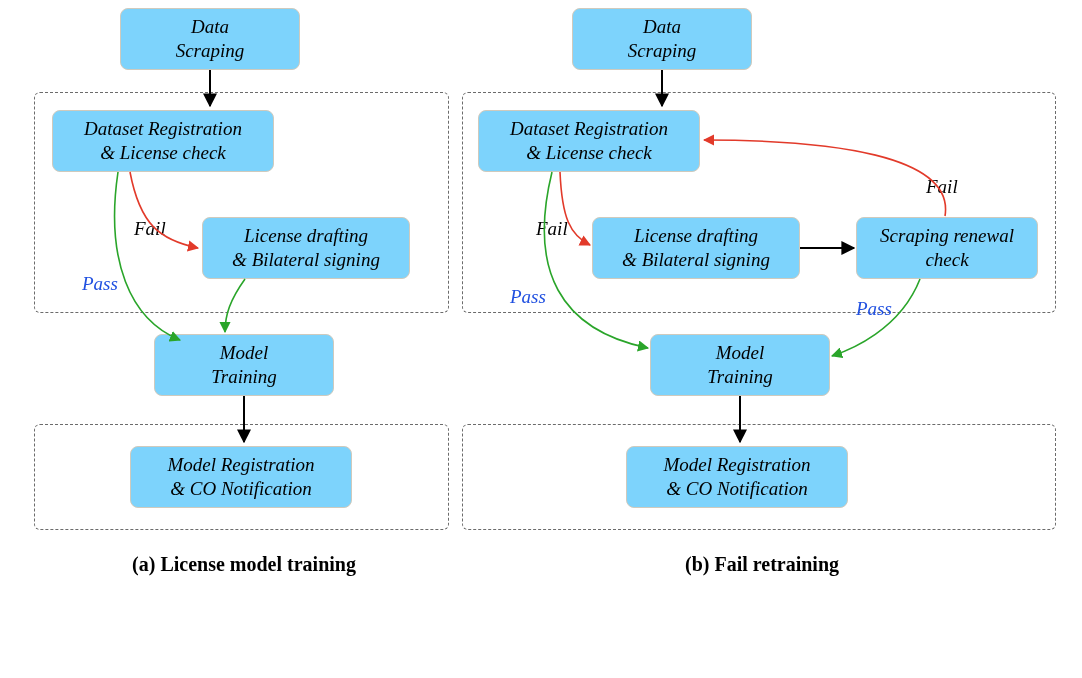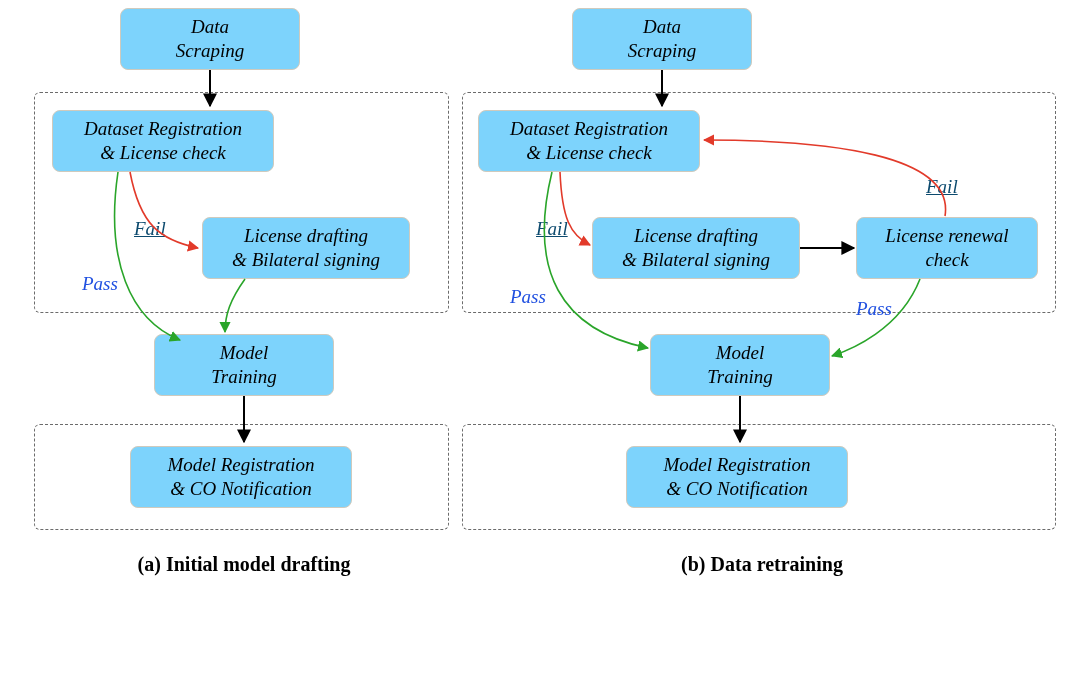--- a/index.html
+++ b/index.html
@@ -46,21 +46,21 @@
     font-weight: bold;
     font-style: normal;
     font-size: 20px;
     text-align: center;
   }
   .edge-label {
     position: absolute;
     font-style: italic;
     font-size: 19px;
   }
-  .fail { color: #0c4a6e; text-decoration: underline; }
+  .fail { color: #000000; }
   .pass { color: #1f4fe0; }
   svg.overlay {
     position: absolute;
     top: 0; left: 0;
     width: 1082px;
     height: 678px;
     pointer-events: none;
   }
 </style>
 </head>
@@ -105,21 +105,21 @@
 
     <div class="dashed-group" style="left:0px; top:416px; width:415px; height:106px;"></div>
 
     <div class="box" style="left:96px; top:438px; width:222px; height:62px;">
       <span>
         <span>Model Registration</span><br>
         <span>&amp; CO Notification</span>
       </span>
     </div>
 
-    <div class="caption" style="left:50px; top:545px; width:320px;">(a) Initial model drafting</div>
+    <div class="caption" style="left:50px; top:545px; width:320px;">(a) License model training</div>
   </div>
 
   <div class="panel panel-b">
 
     <div class="box" style="left:110px; top:0px; width:180px; height:62px;">
       <span>
         <span>Data</span><br>
         <span>Scraping</span>
       </span>
     </div>
@@ -135,21 +135,21 @@
 
     <div class="box" style="left:130px; top:209px; width:208px; height:62px;">
       <span>
         <span>License drafting</span><br>
         <span>&amp; Bilateral signing</span>
       </span>
     </div>
 
     <div class="box" style="left:394px; top:209px; width:182px; height:62px;">
       <span>
-        <span>License renewal</span><br>
+        <span>Scraping renewal</span><br>
         <span>check</span>
       </span>
     </div>
 
     <div class="edge-label fail" style="left:74px; top:210px;">Fail</div>
     <div class="edge-label fail" style="left:464px; top:168px;">Fail</div>
     <div class="edge-label pass" style="left:48px; top:278px;">Pass</div>
     <div class="edge-label pass" style="left:394px; top:290px;">Pass</div>
 
     <div class="box" style="left:188px; top:326px; width:180px; height:62px;">
@@ -161,21 +161,21 @@
 
     <div class="dashed-group" style="left:0px; top:416px; width:594px; height:106px;"></div>
 
     <div class="box" style="left:164px; top:438px; width:222px; height:62px;">
       <span>
         <span>Model Registration</span><br>
         <span>&amp; CO Notification</span>
       </span>
     </div>
 
-    <div class="caption" style="left:140px; top:545px; width:320px;">(b) Data retraining</div>
+    <div class="caption" style="left:140px; top:545px; width:320px;">(b) Fail retraining</div>
   </div>
 
   <svg class="overlay">
     <defs>
       <marker id="arr-black" viewBox="0 0 10 10" refX="9" refY="5" markerWidth="7" markerHeight="7" orient="auto-start-reverse">
         <path d="M 0 0 L 10 5 L 0 10 z" fill="#000"></path>
       </marker>
       <marker id="arr-red" viewBox="0 0 10 10" refX="9" refY="5" markerWidth="7" markerHeight="7" orient="auto-start-reverse">
         <path d="M 0 0 L 10 5 L 0 10 z" fill="#e23a2a"></path>
       </marker>

